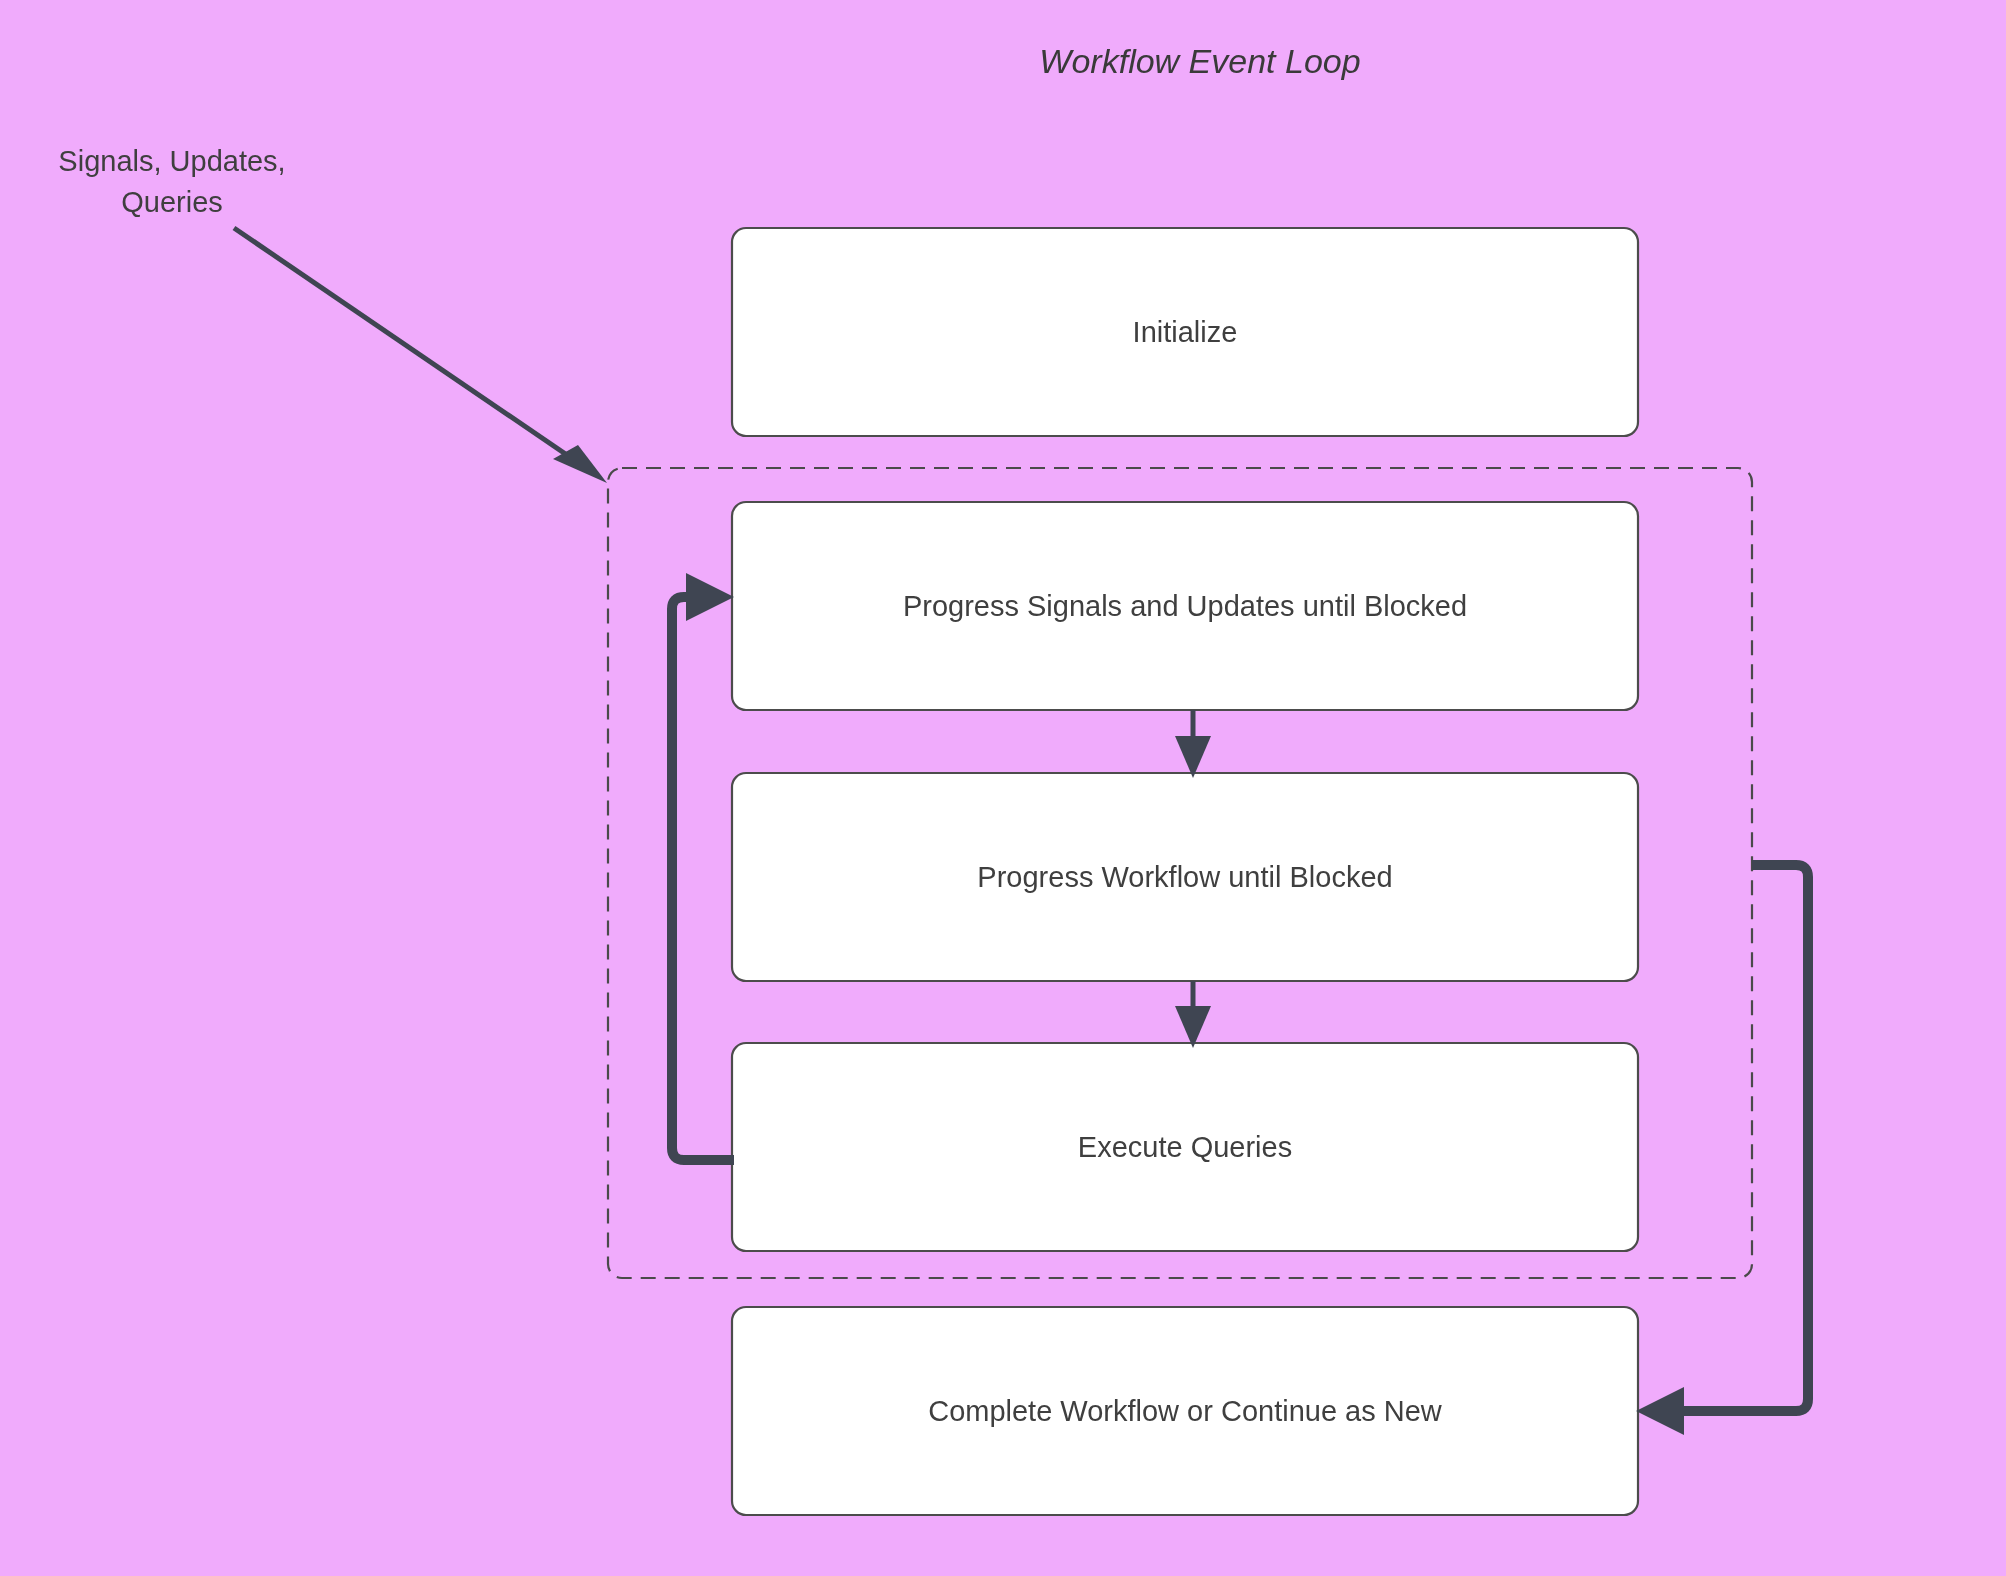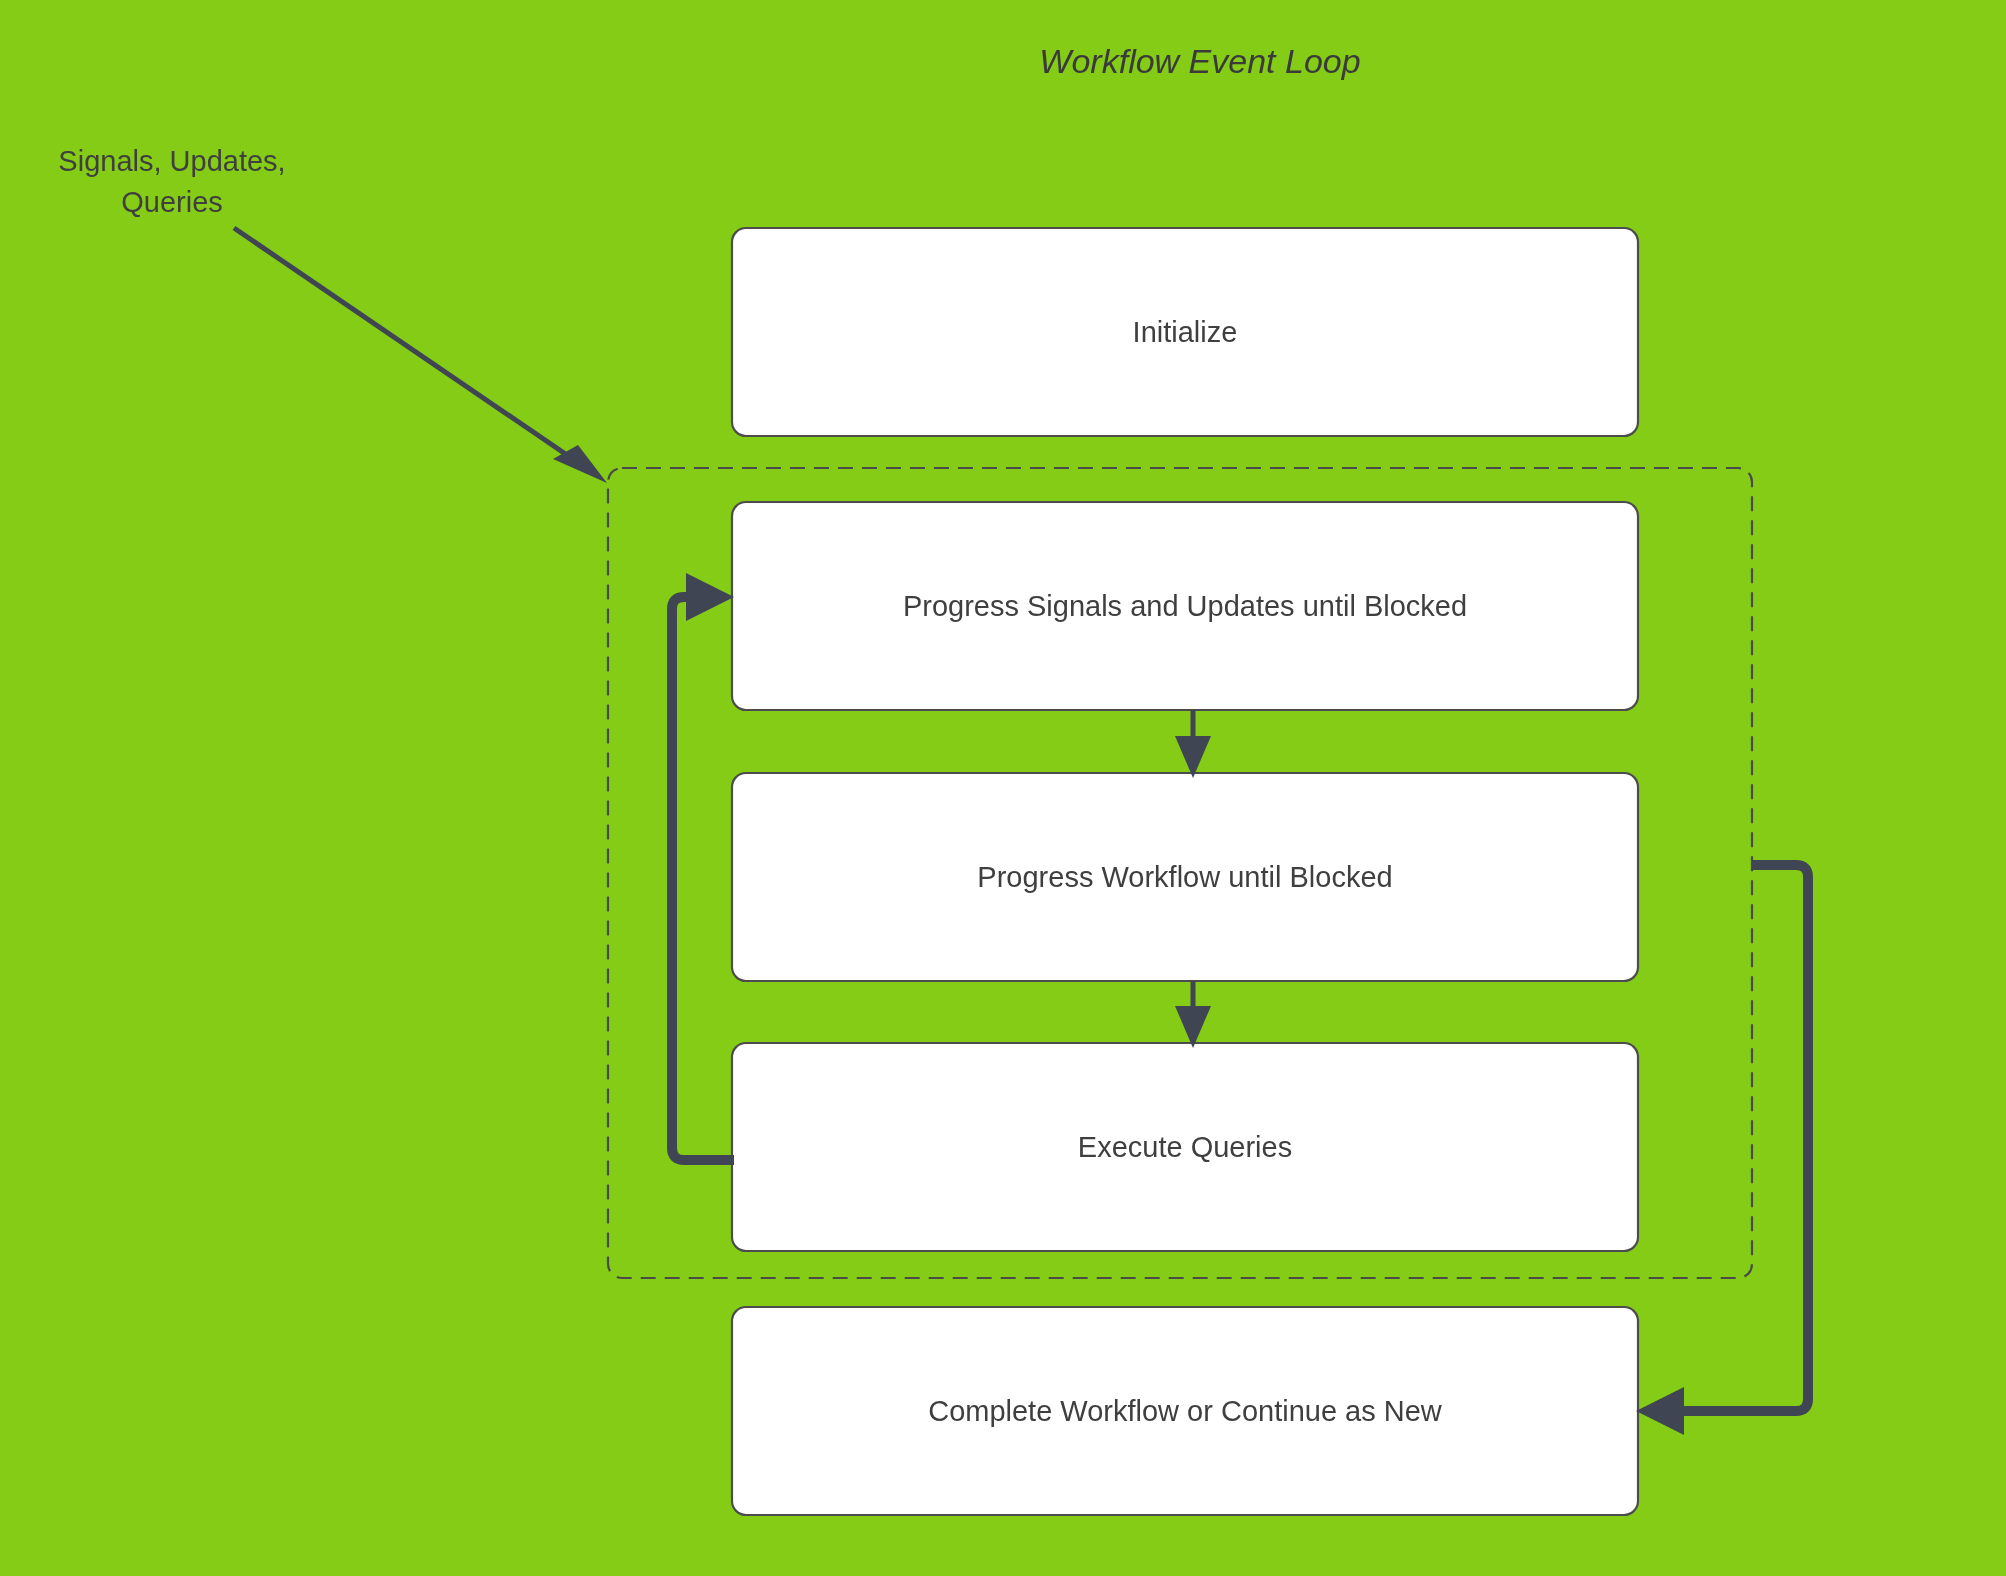--- a/index.html
+++ b/index.html
@@ -10,21 +10,21 @@
   body {
     width: 2006px;
     height: 1576px;
     overflow: hidden;
     font-family: "Liberation Sans", sans-serif;
   }
   #diagram-root {
     position: relative;
     width: 2006px;
     height: 1576px;
-    background: #84cc16;
+    background: #f0abfc;
   }
   svg.diagram-canvas {
     position: absolute;
     top: 0;
     left: 0;
     width: 2006px;
     height: 1576px;
     display: block;
   }
   .node-box {

